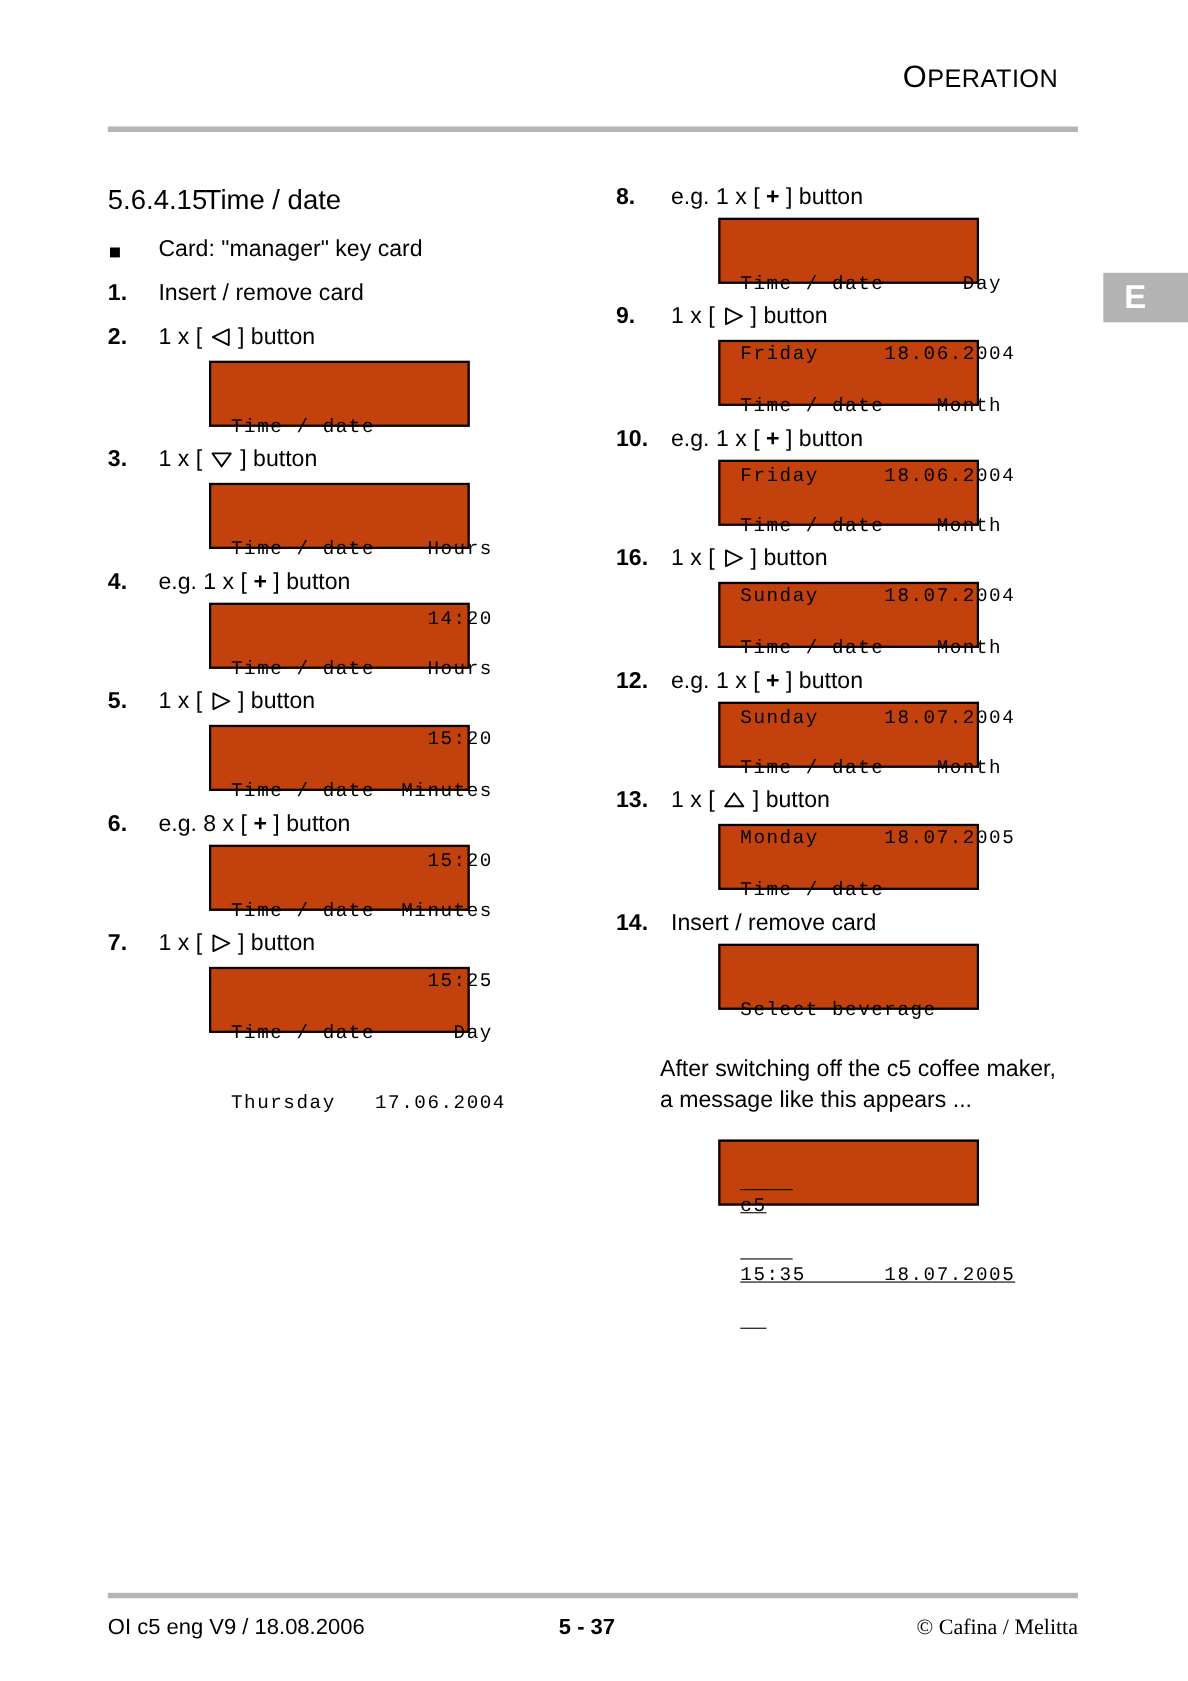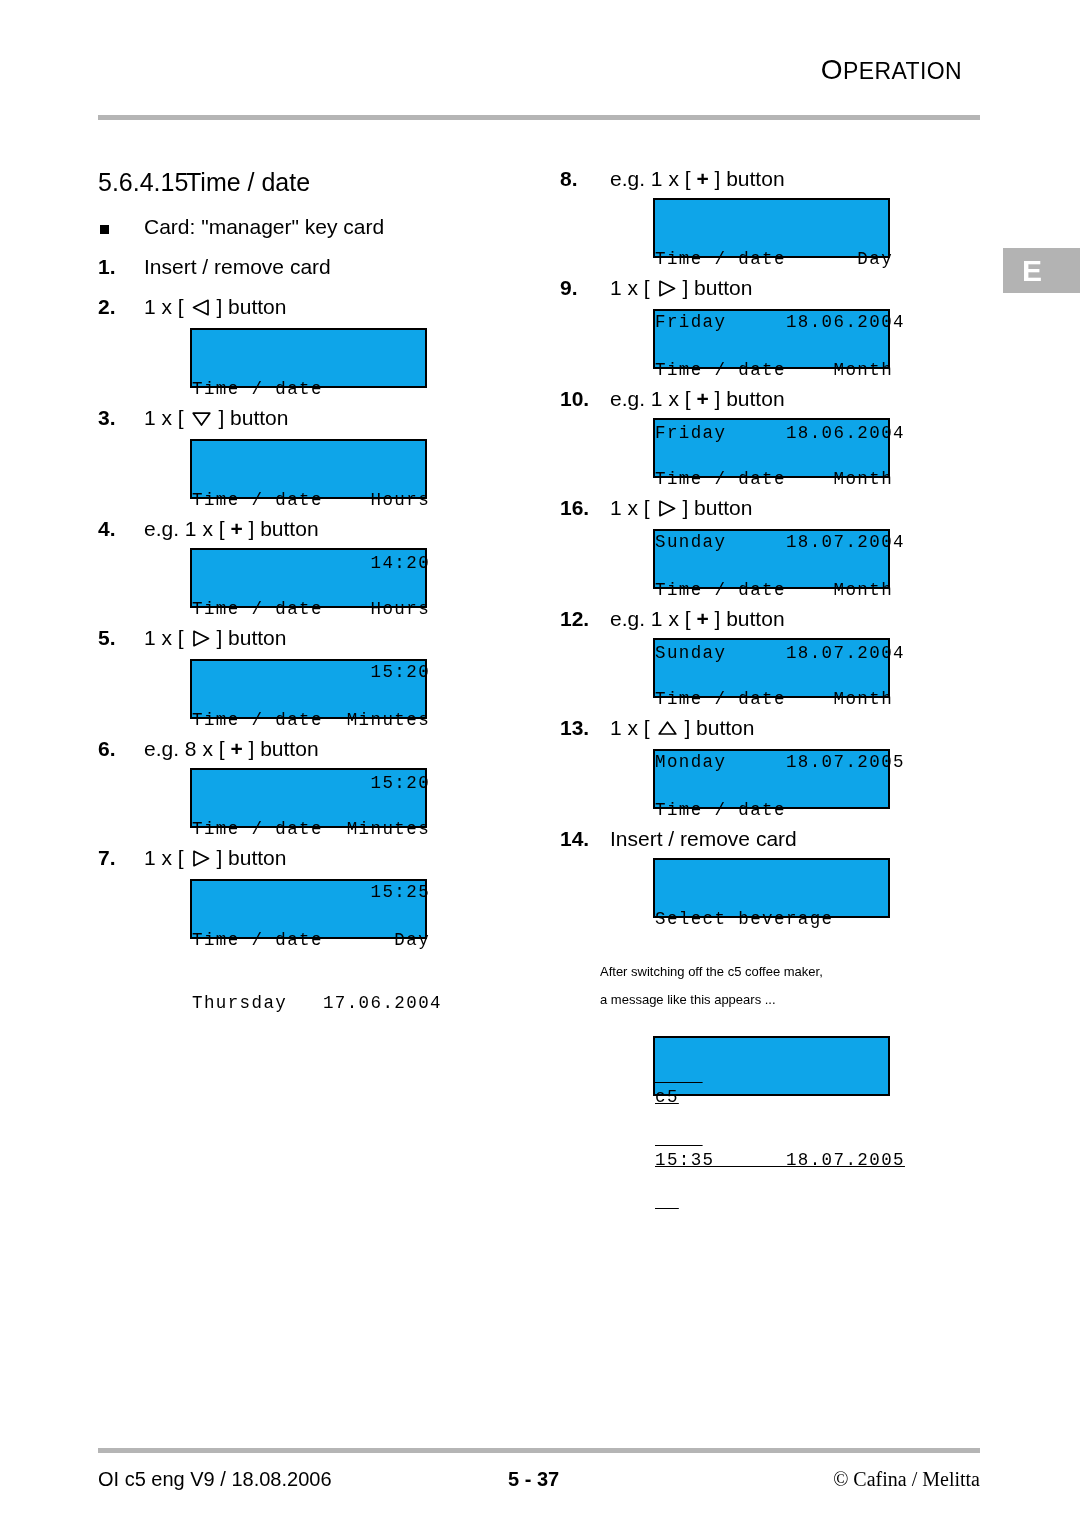--- a/index.html
+++ b/index.html
@@ -127,45 +127,45 @@
 
   .plus {
     font-weight: bold;
     font-size: 21px;
   }
 
   
   .lcd {
     box-sizing: border-box;
     border: 2px solid #000000;
-    background: #0ea5e9;
+    background: #c2410c;
     font-family: "Liberation Mono", monospace;
     font-size: 17.5px;
     line-height: 21px;
-    padding: 7px 9px 9px 0;
+    padding: 7px 9px 9px 18px;
     margin: 9px 0 0 0;
     height: 60px;
     white-space: pre;
     letter-spacing: 1.4px;
   }
   #col-left .lcd {
     margin-left: 92px;
     width: 237px;
   }
   #col-right .lcd {
     margin-left: 93px;
     width: 237px;
   }
   .lcd .line { display: block; height: 21px; }
 
   
   #note {
     margin-top: 40px;
     margin-left: 40px;
-    font-size: 13px;
+    font-size: 21px;
     line-height: 28px;
     white-space: pre-line;
   }
 
   
   #footer {
     position: absolute;
     left: 0;
     top: 1448px;
     width: 1080px;

